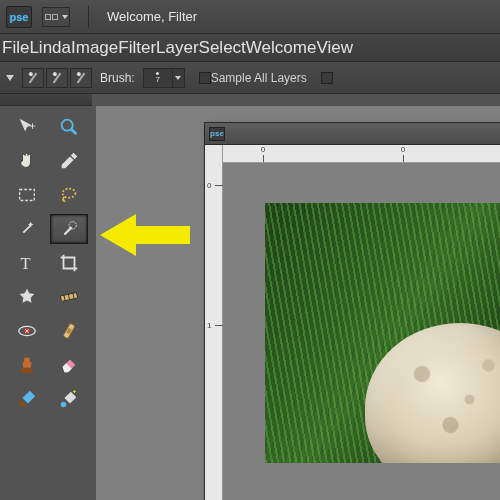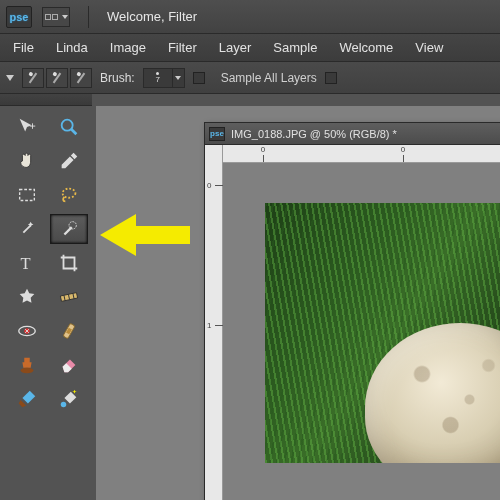--- a/index.html
+++ b/index.html
@@ -49,23 +49,22 @@
   }
   .vsep { width:1px; height:22px; background:#2a2a2a; margin:0 8px; }
   .welcome { font-size: 13px; color: #e6e6e6; }
 
   
   .menubar {
     height: 28px;
     background: linear-gradient(#454545,#3c3c3c);
     border-bottom: 1px solid #2a2a2a;
     display: flex; align-items: center;
-    padding-left: 13px;
-    gap: 22px;
-    font-size: 13px;
+    padding-left: 2px;
+    font-size: 17px;
     color: #e2e2e2;
   }
   .menubar span { cursor: default; }
 
   
   .optbar {
     height: 32px;
     background: linear-gradient(#4a4a4a,#404040);
     border-bottom: 1px solid #2a2a2a;
     display: flex; align-items: center;
@@ -100,21 +99,21 @@
     font-size:8px; color:#ddd; line-height:1;
   }
   .brush-preview .dot { width:3px; height:3px; background:#ddd; border-radius:50%; margin-bottom:1px;}
   .brush-drop {
     width: 12px; height:20px; border:1px solid #2a2a2a; border-left:none;
     background:#3a3a3a; display:flex; align-items:center; justify-content:center;
   }
   .brush-drop .tri {
     width:0;height:0;border-left:3px solid transparent;border-right:3px solid transparent;border-top:4px solid #ccc;
   }
-  .chk { display:flex; align-items:center; gap:16px; }
+  .chk { display:flex; align-items:center; gap:0; margin-left:6px; }
   .chk .box { width:12px; height:12px; border:1px solid #222; background:#3a3a3a; }
 
   .optsep {
     position:absolute;
     left:0; top:94px; width:92px; height:12px;
     background: linear-gradient(#424242,#3a3a3a);
     border-bottom:1px solid #2a2a2a;
   }
 
   
@@ -255,21 +254,21 @@
   <div class="vsep"></div>
   <div class="welcome">Welcome, Filter</div>
 </div>
 
 <div class="menubar">
   <span>File</span>
   <span>Linda</span>
   <span>Image</span>
   <span>Filter</span>
   <span>Layer</span>
-  <span>Sample</span>
+  <span>Select</span>
   <span>Welcome</span>
   <span>View</span>
 </div>
 
 <div class="optbar">
   <div class="opt-tri"></div>
   <div class="opt-cluster">
     <div class="opt-ico">
         <div class="wand"></div>
       </div>
@@ -298,21 +297,20 @@
     <span class="box"></span>
   </label>
 </div>
 
 <div class="optsep"></div>
 
 <div class="canvas-area">
   <div class="docwin">
     <div class="doctab">
       <div class="mini">pse</div>
-      <span>IMG_0188.JPG @ 50% (RGB/8) *</span>
     </div>
     <div class="ruler-corner"></div>
     <div class="ruler-h">
       <div class="tickrow">
         <span class="lbl" style="left:40px">0</span>
         <span class="tick" style="left:40px"></span>
         <span class="lbl" style="left:180px">0</span>
         <span class="tick" style="left:180px"></span>
       </div>
     </div>

